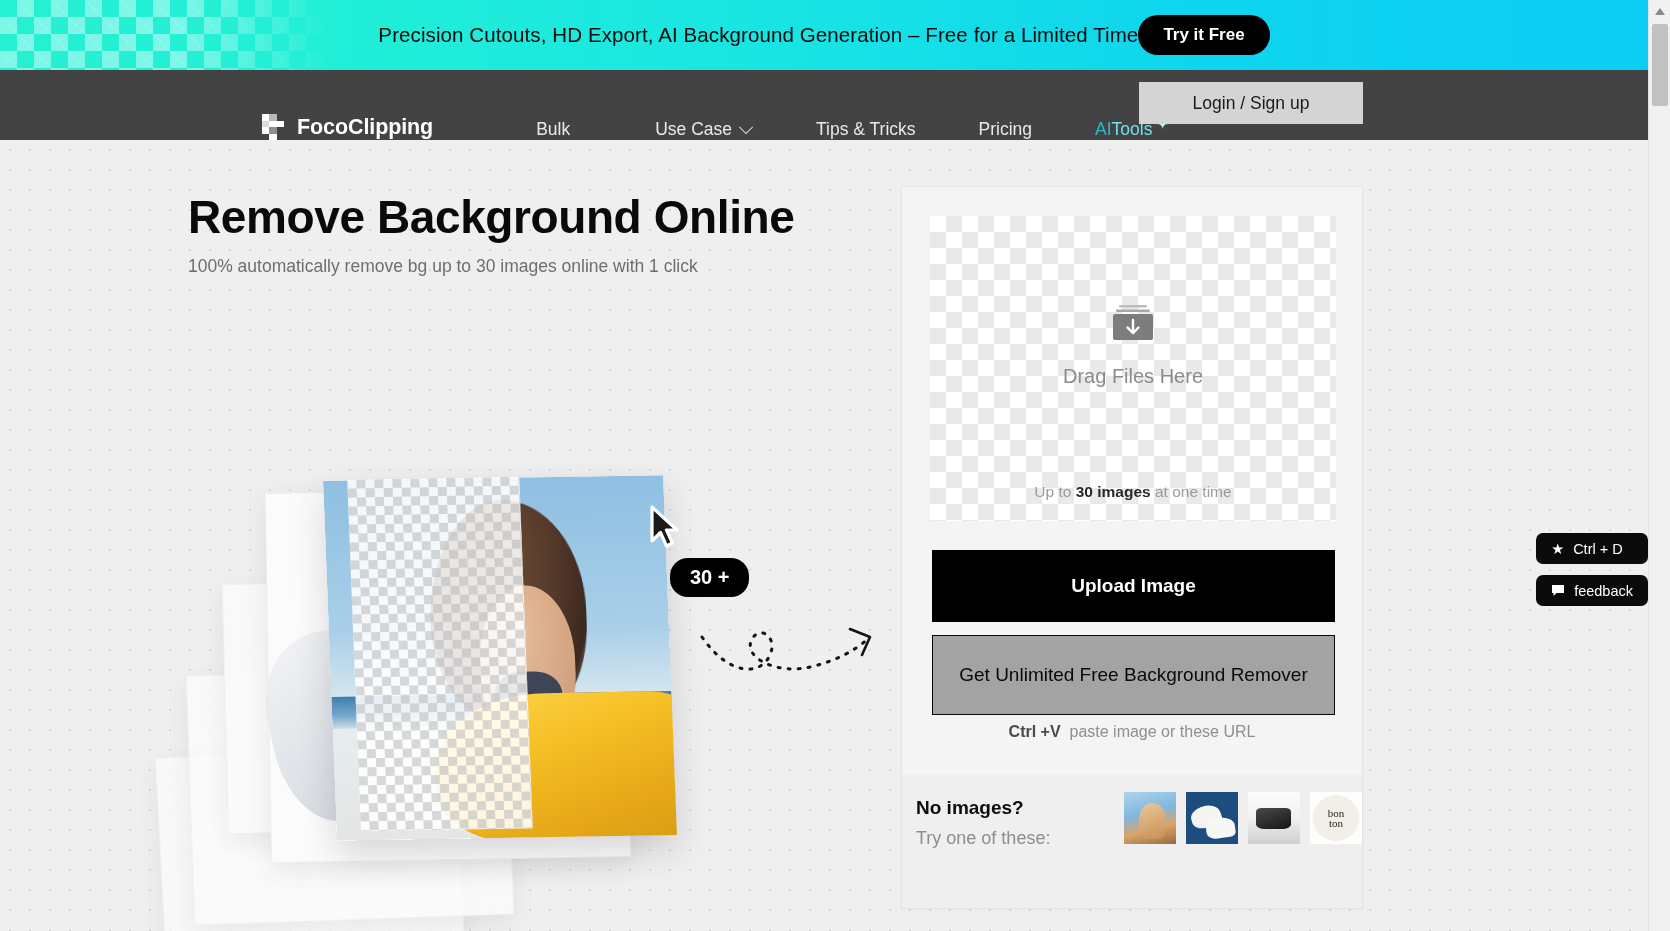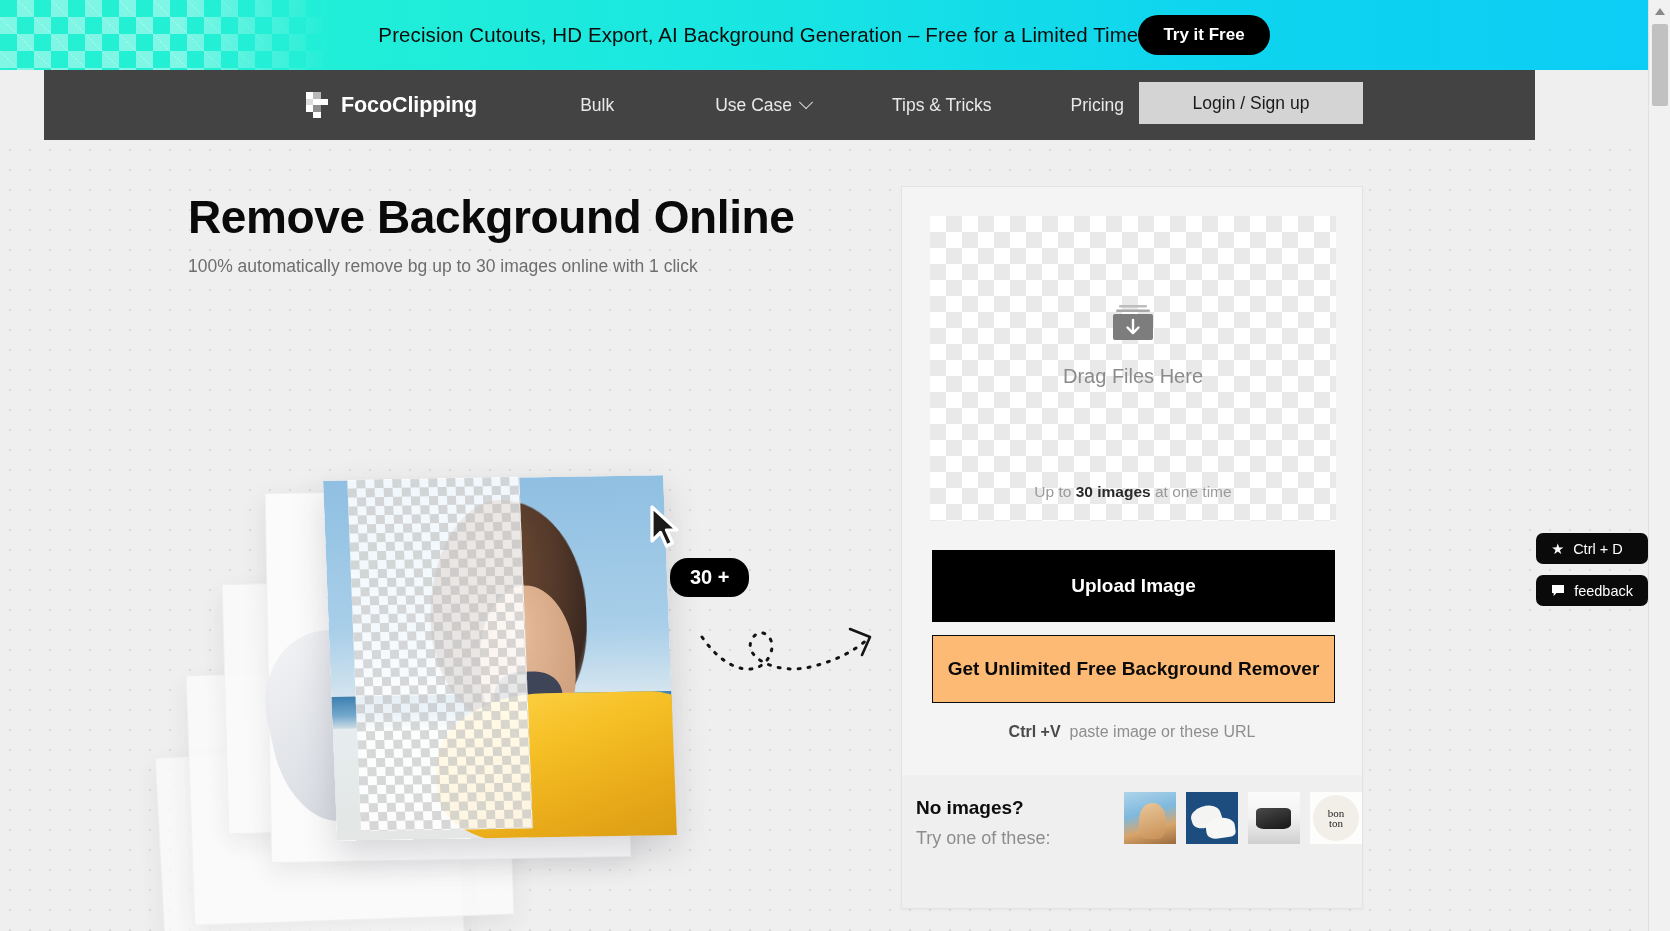--- a/index.html
+++ b/index.html
@@ -65,26 +65,25 @@
     border-radius: 22px;
     border: none;
     cursor: pointer;
     white-space: nowrap;
   }
 
   
   #navbar {
     position: absolute;
     left: 0; top: 70px;
-    width: 1491px;
+    width: 1648px;
     height: 70px;
     background: #434343;
     display: flex;
-    align-items: center;
-    margin-left: 44px;
+    align-items: flex-end;
   }
   #brand {
     display: flex;
     align-items: center;
     gap: 13px;
     margin-left: 262px;
     cursor: pointer;
   }
   #brand-mark {
     width: 22px; height: 26px;
@@ -98,21 +97,21 @@
   #brand-name {
     color: #fff;
     font-size: 21.5px;
     font-weight: bold;
     letter-spacing: -.1px;
   }
   #navlinks {
     display: flex;
     align-items: center;
     margin-left: 103px;
-    gap: 16px;
+    gap: 0;
   }
   .navlink {
     color: #e9e9e9;
     font-size: 17.5px;
     padding: 0 0;
     cursor: pointer;
     white-space: nowrap;
     display: flex;
     align-items: center;
     gap: 9px;
@@ -350,26 +349,26 @@
     color: #fff;
     border: none;
     font-size: 19px;
     font-weight: bold;
     cursor: pointer;
     font-family: inherit;
   }
   #unlimited-btn {
     position: absolute;
     left: 30px; top: 448px;
-    width: 403px; height: 68px;
-    background: #fdba74;
+    width: 403px; height: 80px;
+    background: #a3a3a3;
     color: #0a0a0a;
     border: 1.5px solid #0a0a0a;
     font-size: 19px;
-    font-weight: bold;
+    font-weight: normal;
     cursor: pointer;
     font-family: inherit;
   }
   #paste-row {
     position: absolute;
     left: 0; right: 0; top: 536px;
     text-align: center;
     font-size: 16px;
     color: #8e8e8e;
   }

